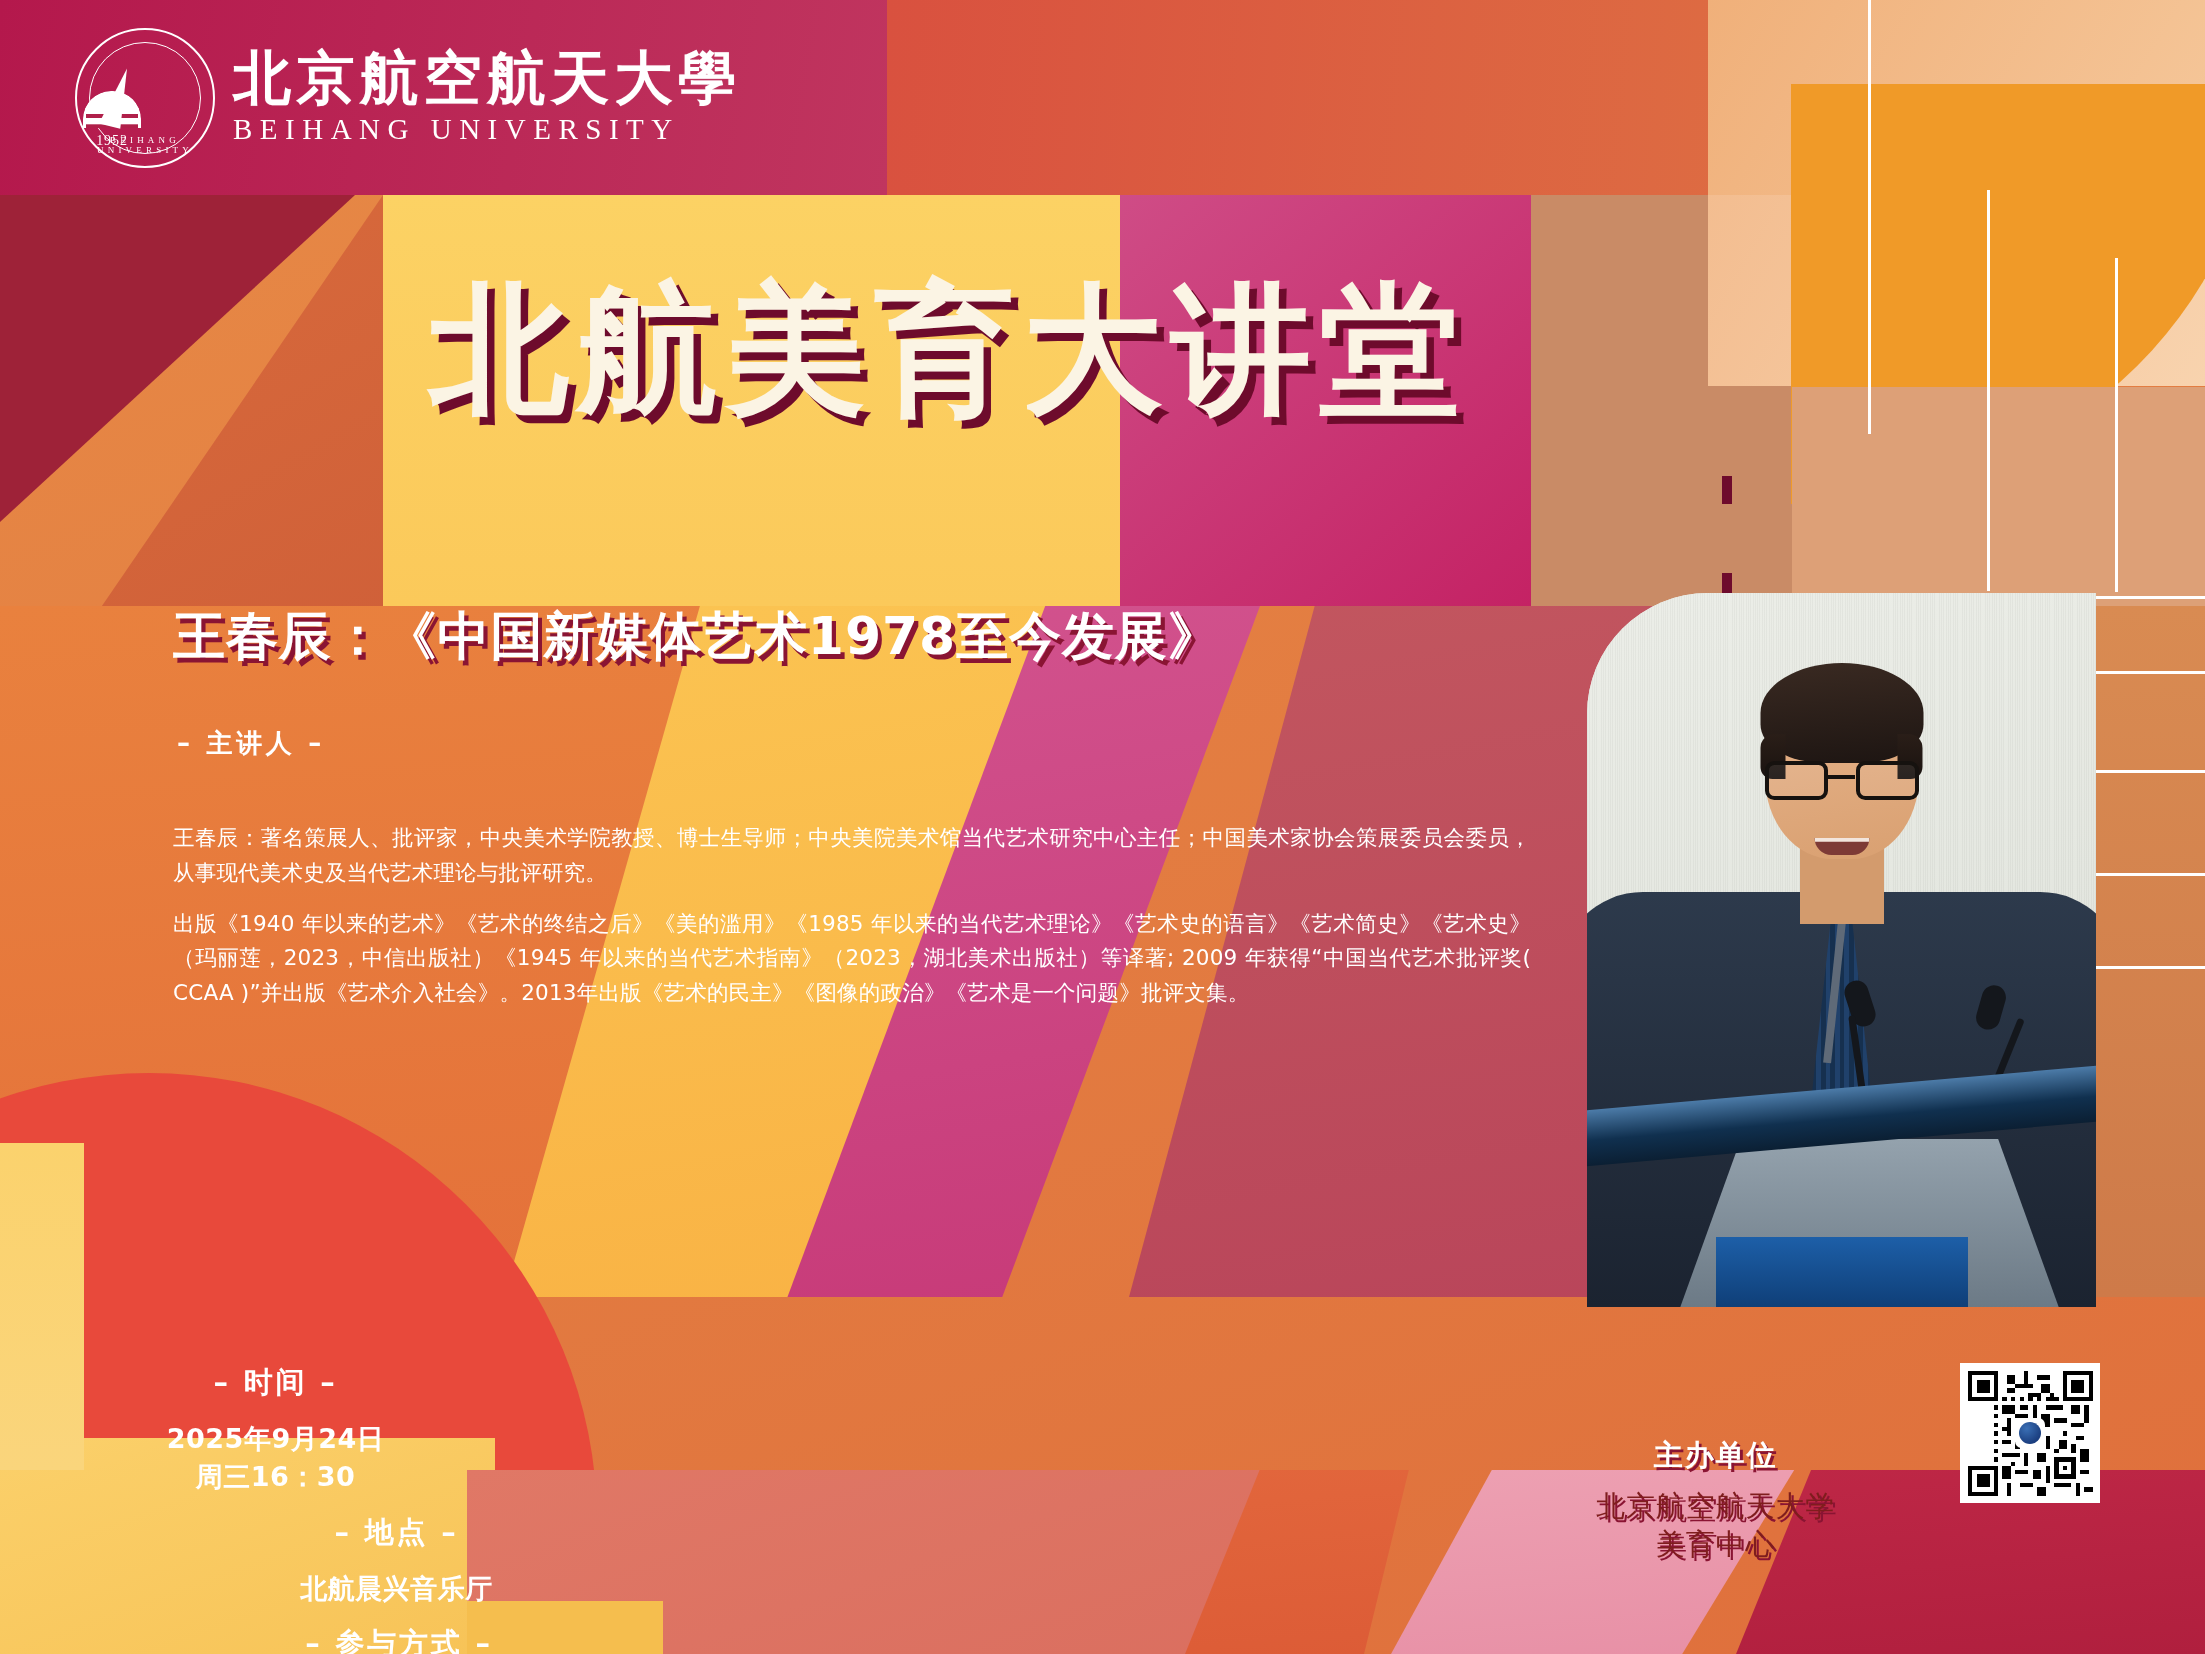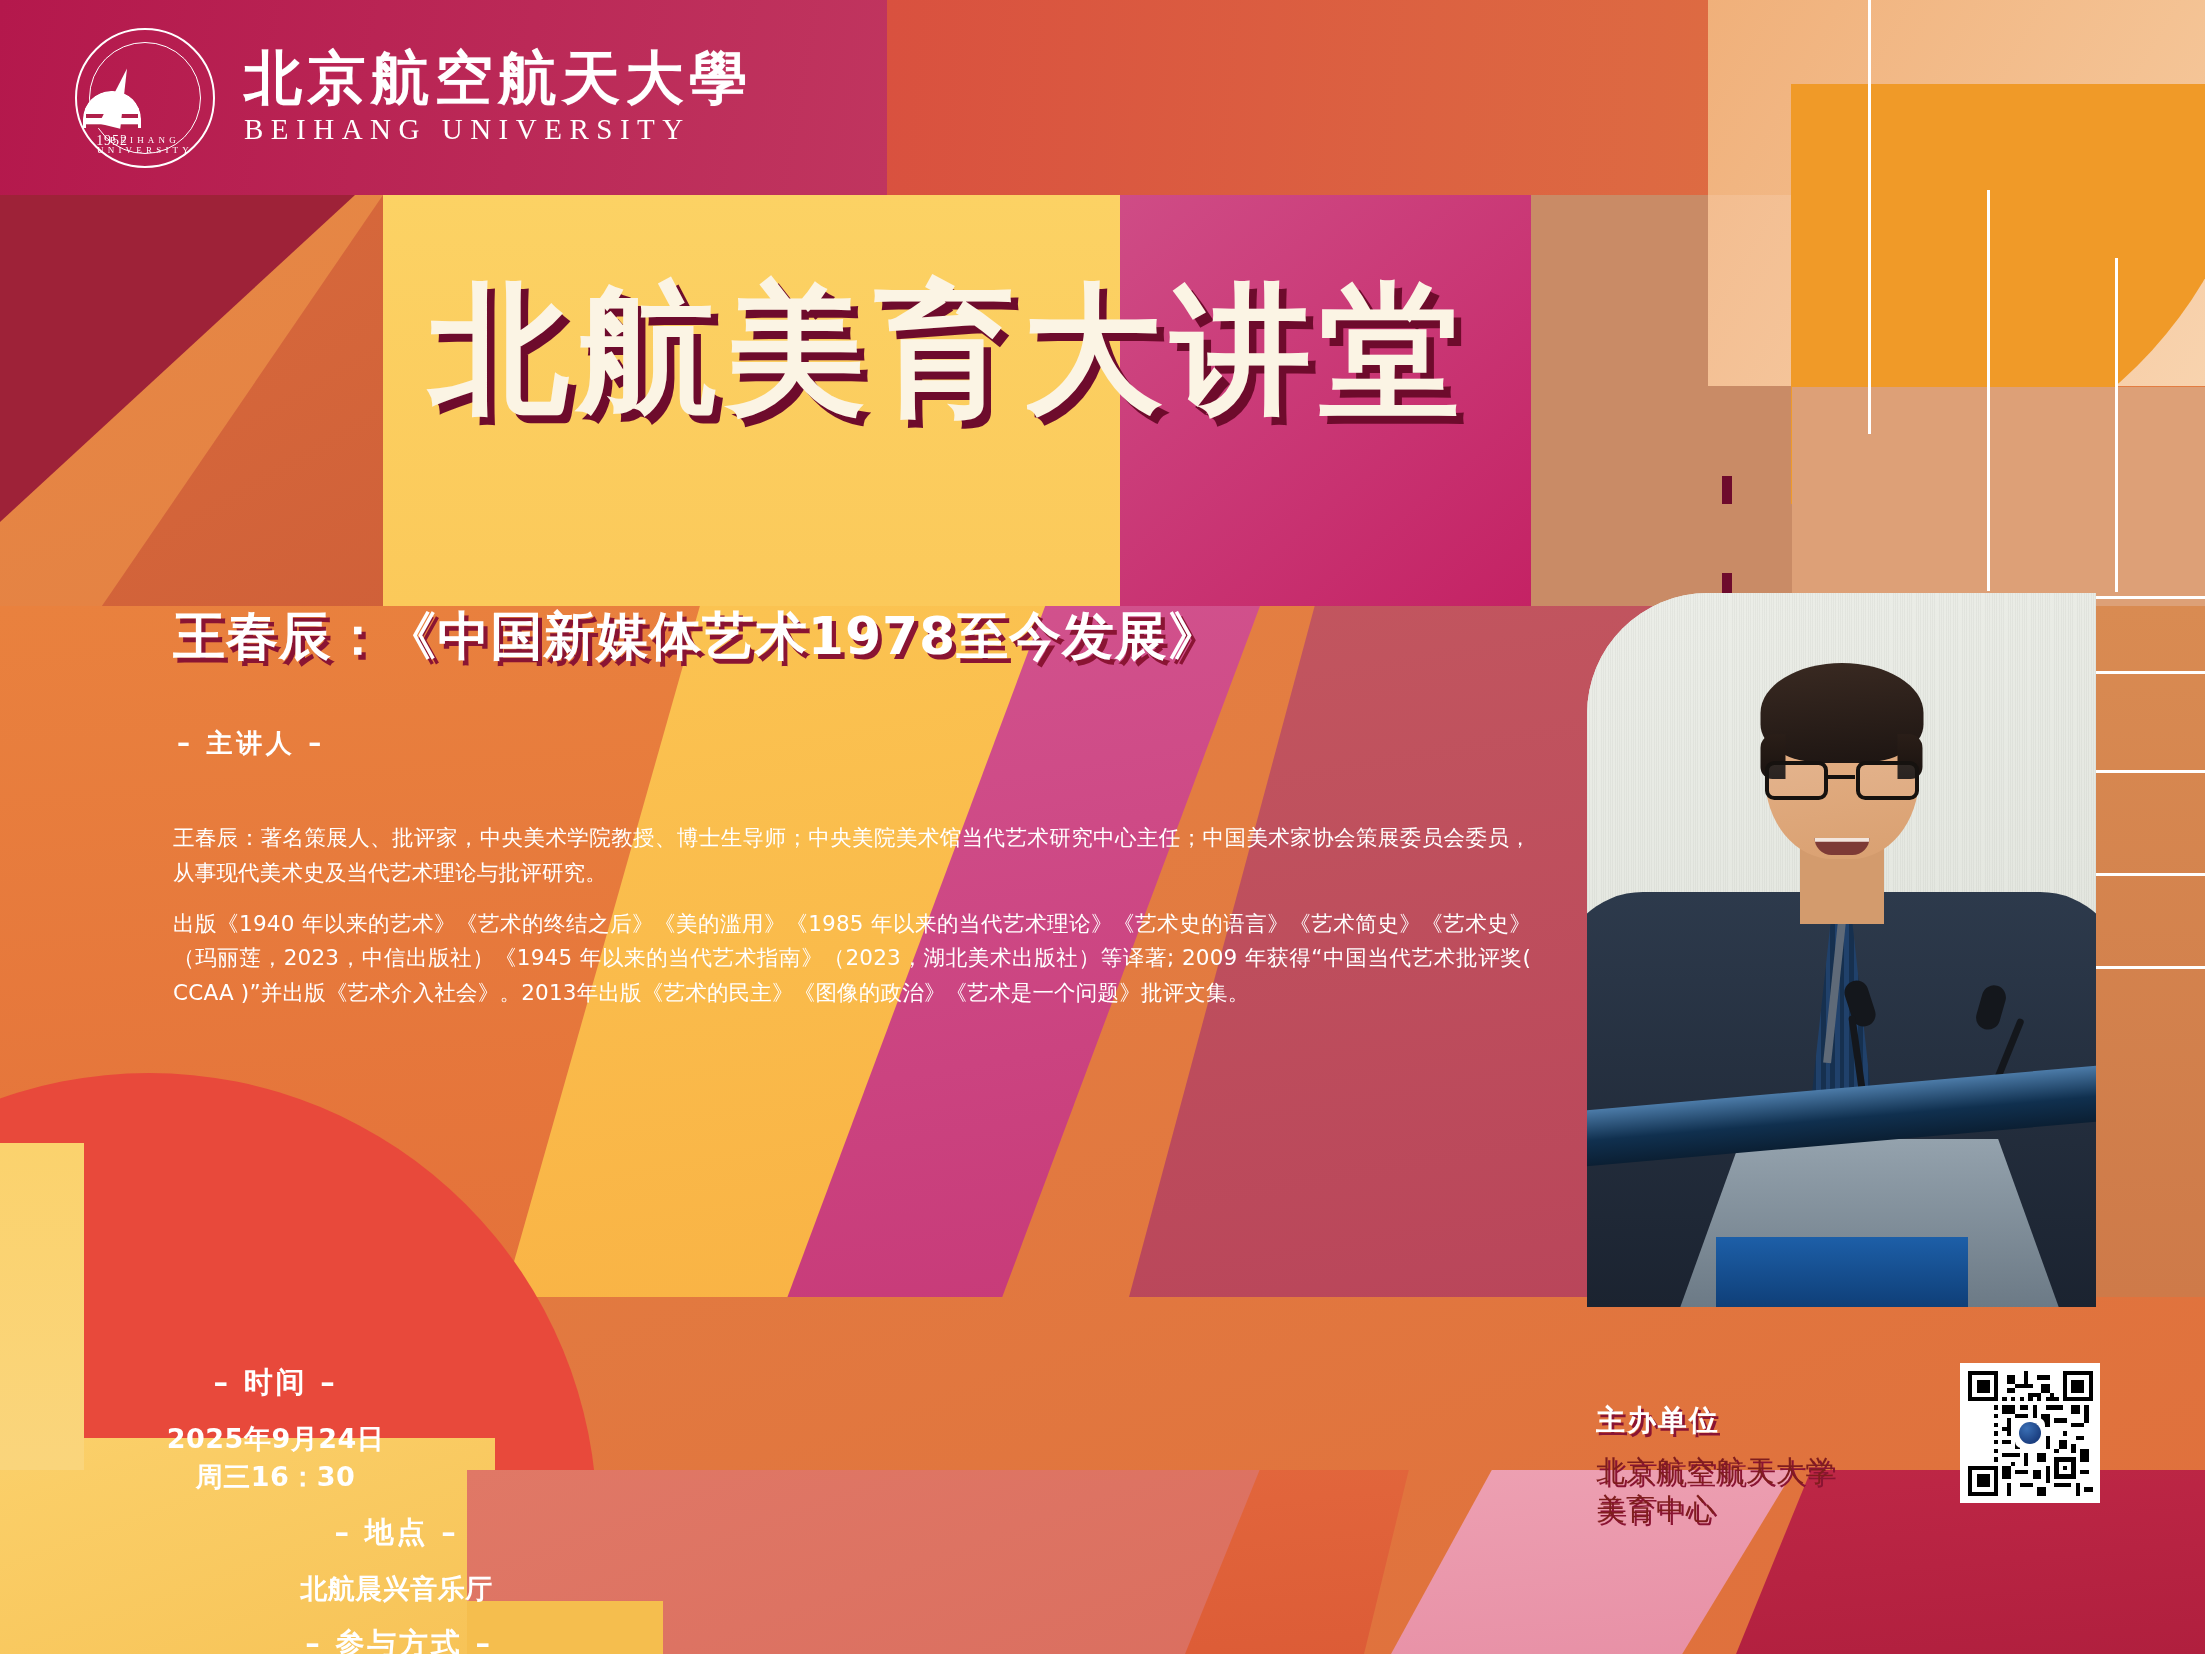--- a/index.html
+++ b/index.html
@@ -75,21 +75,21 @@
     position:absolute; left:0; right:0; bottom:-9.3px;
     text-align:center; color:#fff;
     font-family:"Liberation Serif",serif; font-size:14px; letter-spacing:0.9px;
   }
   .logo-ring-top, .logo-ring-bottom {
     position:absolute; left:0; right:0; text-align:center; color:#fff;
     font-family:"Liberation Serif",serif;
   }
   .logo-ring-bottom { bottom:10.3px; font-size:9px; letter-spacing:4.2px; }
 
-  .logo-text { margin-left:29px; }
+  .logo-text { margin-left:18px; }
   .logo-cn {
     color:#fff; font-size:58px; font-weight:700; letter-spacing:5.6px;
     font-family:"DejaVu Serif","Liberation Serif",serif;
     line-height:1.02; white-space:nowrap;
     text-shadow:0 0 0.9px rgba(255,255,255,.4);
   }
   .logo-en {
     color:#fff; font-size:29px; letter-spacing:7.5px; margin-top:4.7px;
     font-family:"Liberation Serif","DejaVu Serif",serif;
     white-space:nowrap;
@@ -148,21 +148,21 @@
     font-family:"DejaVu Sans","Liberation Sans",sans-serif;
   }
   .info-body {
     color:#fff; font-size:27px; font-weight:600; line-height:1.42;
     font-family:"DejaVu Sans","Liberation Sans",sans-serif;
     letter-spacing:0.5px;
   }
 
   
   .organizer {
-    position:absolute; left:1596px; top:1401px; z-index:45;
+    position:absolute; left:1596px; top:1436px; z-index:45;text-align:center;
   }
   .org-head {
     color:#fff; font-size:29px; font-weight:800; letter-spacing:1.9px;
     text-shadow:2.8px 2.8px 0 #8A1433; margin-bottom:12px;
     font-family:"DejaVu Sans","Liberation Sans",sans-serif;
   }
   .org-name {
     color:#7f1d1d; font-size:29px; font-weight:400; line-height:1.3;
     text-shadow:2.8px 2.8px 0 #8A1433; letter-spacing:0.9px;
     font-family:"DejaVu Sans","Liberation Sans",sans-serif;

